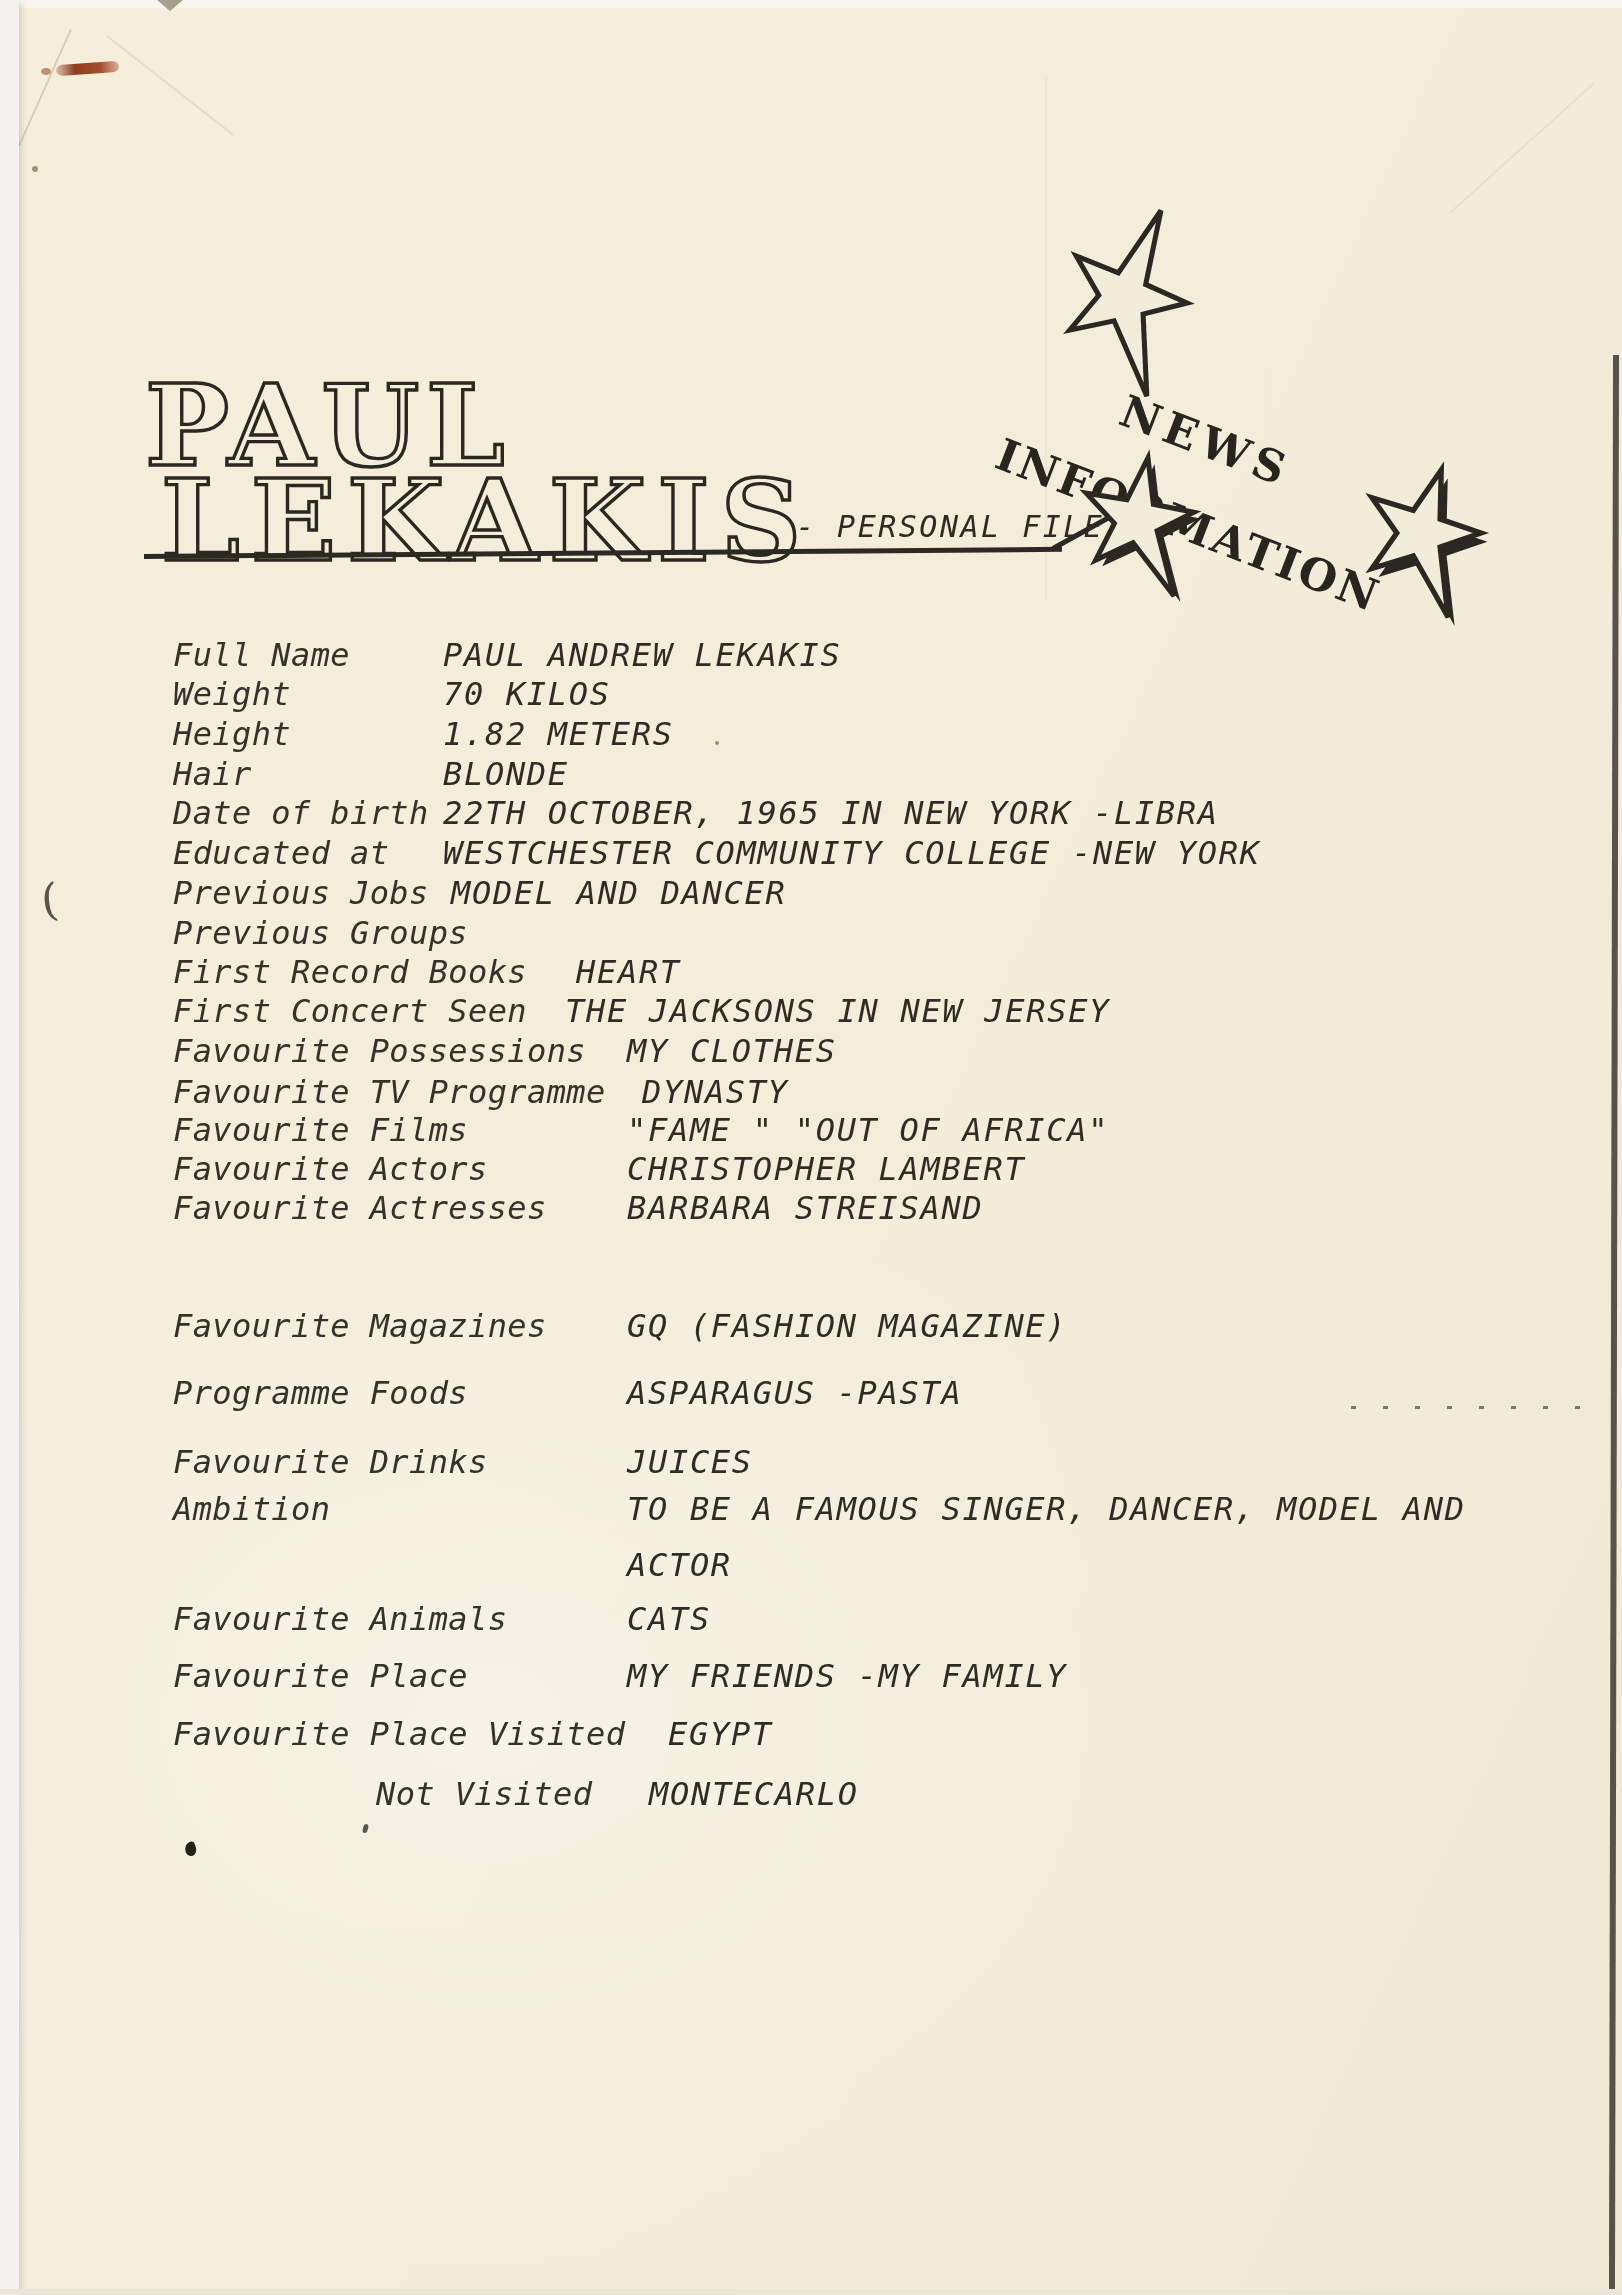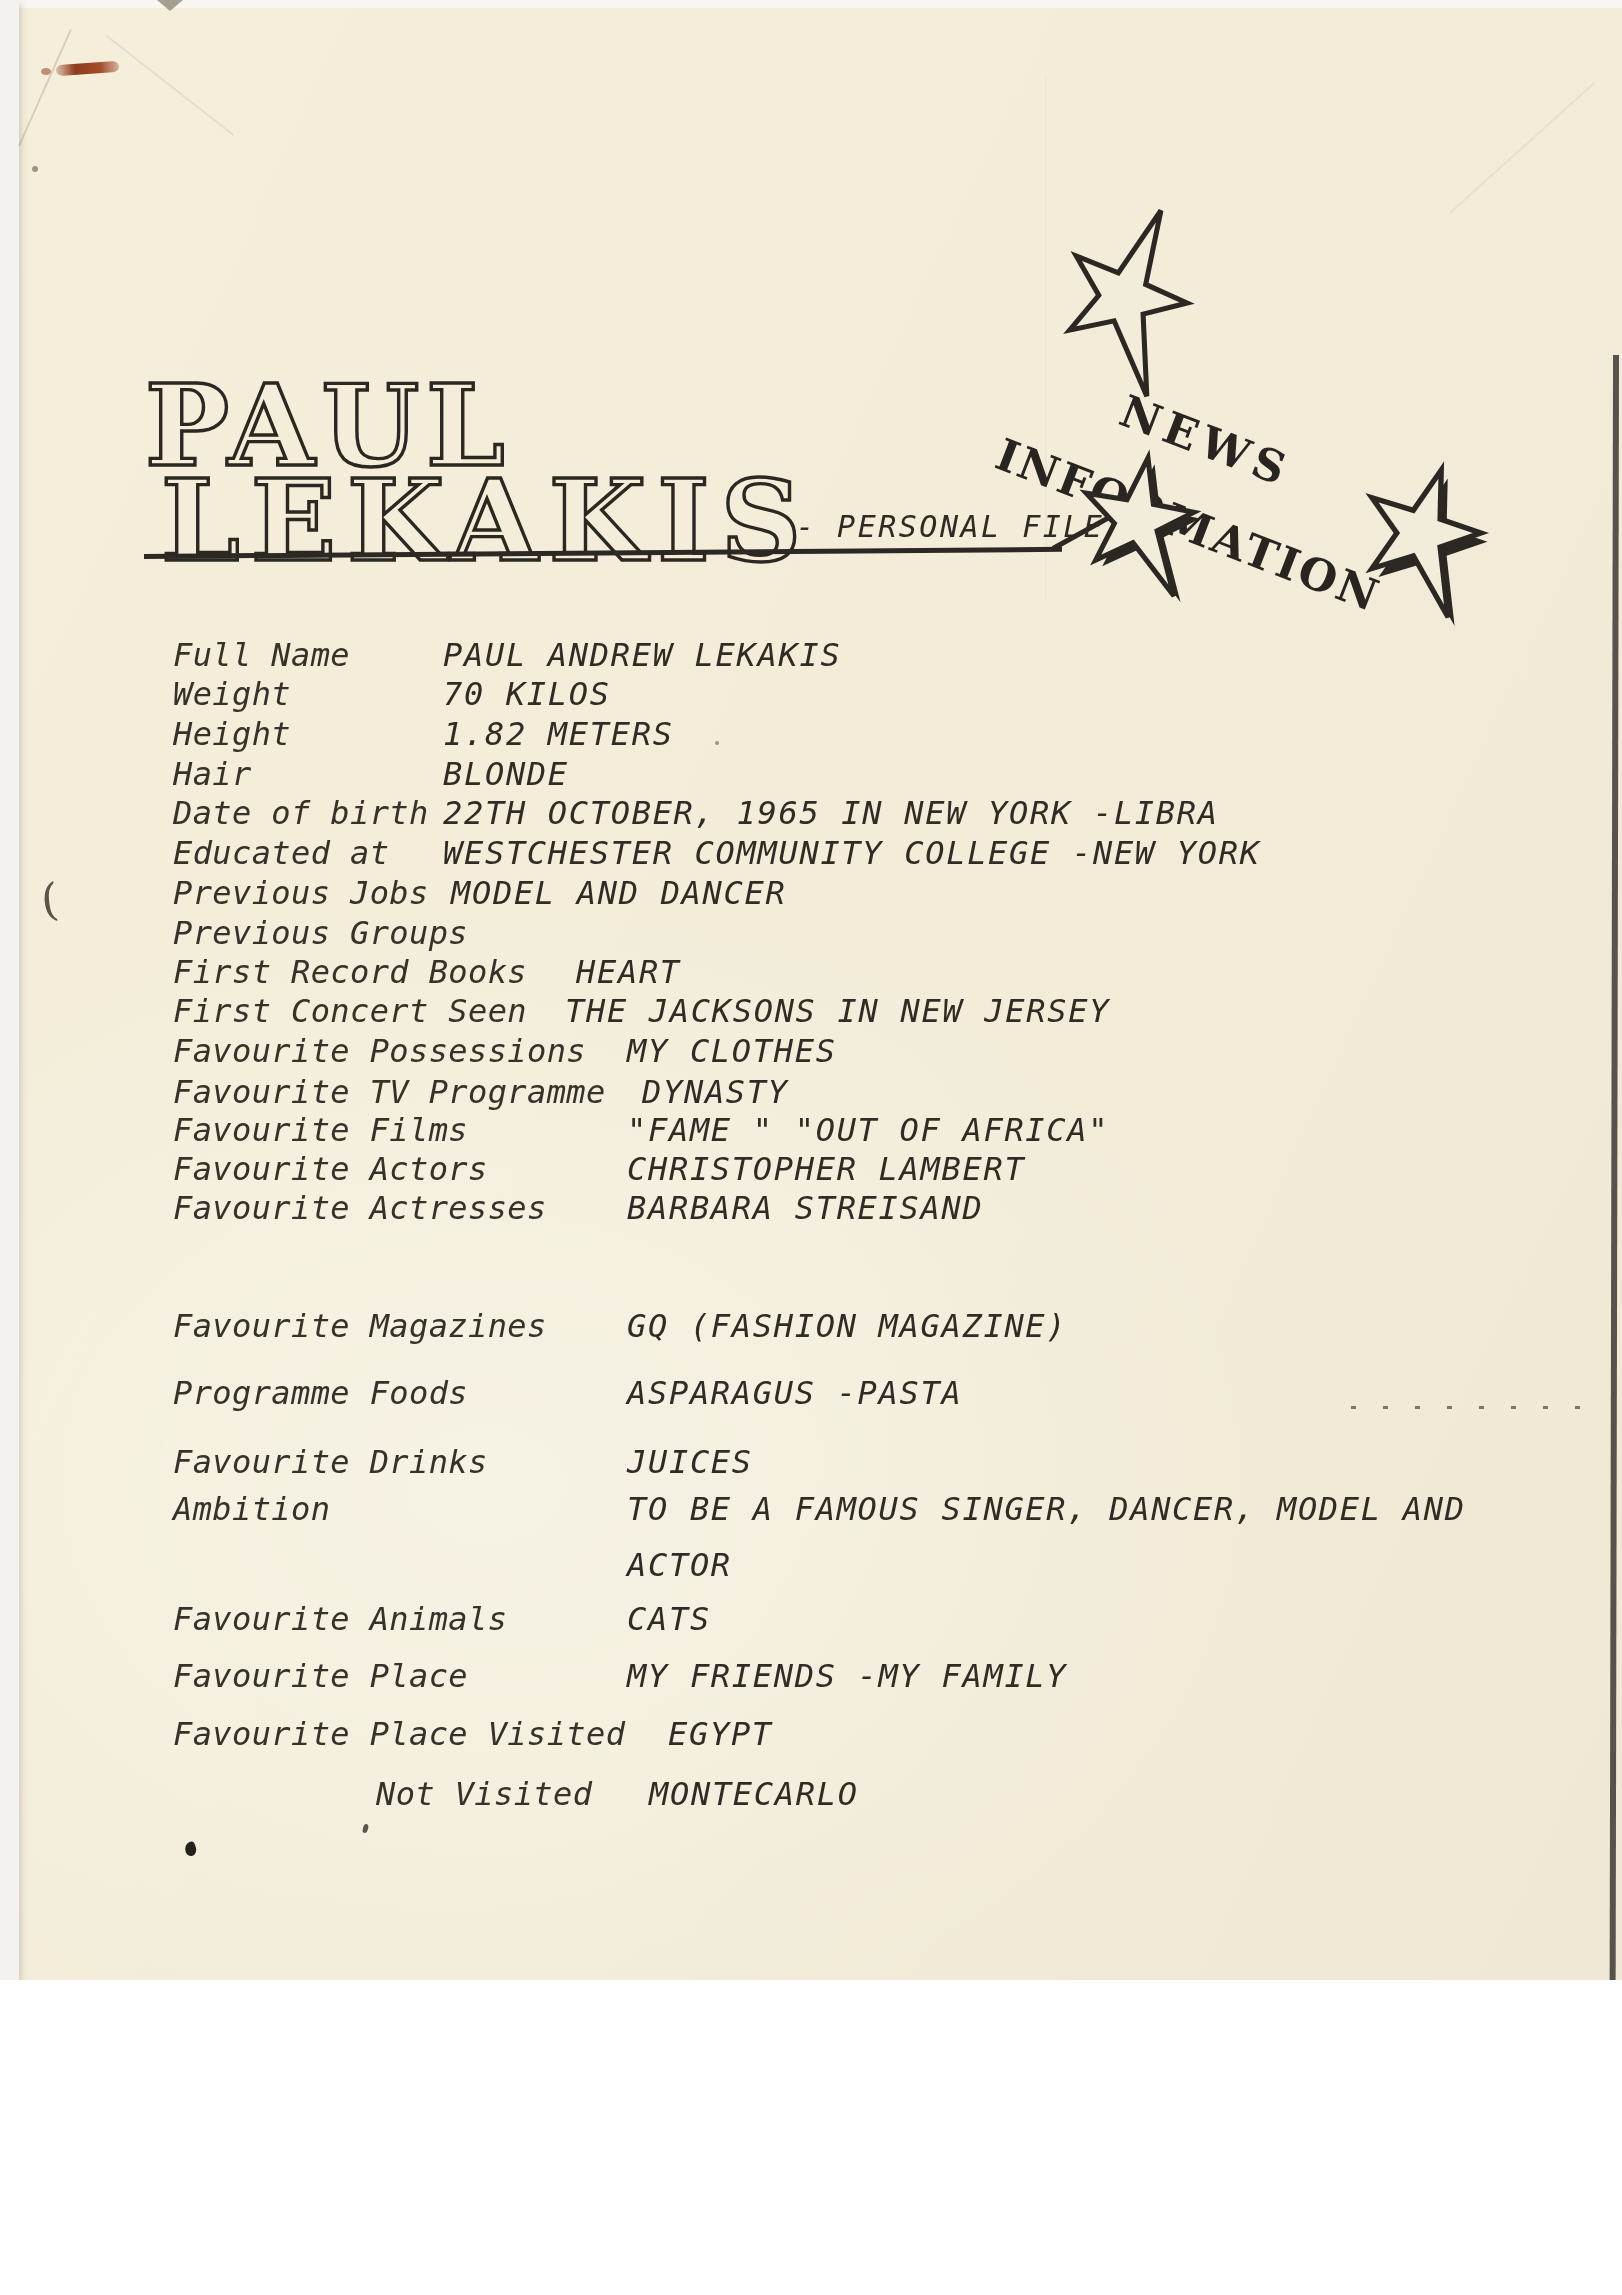--- a/index.html
+++ b/index.html
@@ -1,17 +1,17 @@
 <!DOCTYPE html>
 <html style="font-size:13.5px"><head>
 <meta charset="utf-8">
 <style>
   html,body{margin:0;padding:0;}
   .page{
-    position:relative;width:1623px;height:1980px;overflow:hidden;
+    position:relative;width:1623px;height:2295px;overflow:hidden;
     background:
       radial-gradient(1352px 1014px at 30% 75%, rgba(255,255,250,0.35), rgba(255,255,250,0) 60%),
       linear-gradient(115deg,#f4eeda 0%,#f2ecd9 55%,#efe8d4 100%);
     font-family:"DejaVu Sans Mono", monospace;
   }
   
   .edge-top{position:absolute;left:0;top:0;width:1623px;height:7.6px;background:#f7f6f1;}
   .edge-left{position:absolute;left:0;top:0;width:18.6px;height:2295px;background:#f3f2ee;box-shadow:5px 0 6.8px -3.4px rgba(90,80,60,0.25);}
   .edge-right{position:absolute;left:1611px;top:355px;width:6px;height:1941px;background:#56524c;transform:rotate(0.12deg);}
   .edge-bottom{position:absolute;left:0;top:2289px;width:1623px;height:6.8px;background:#e9e5d7;}

